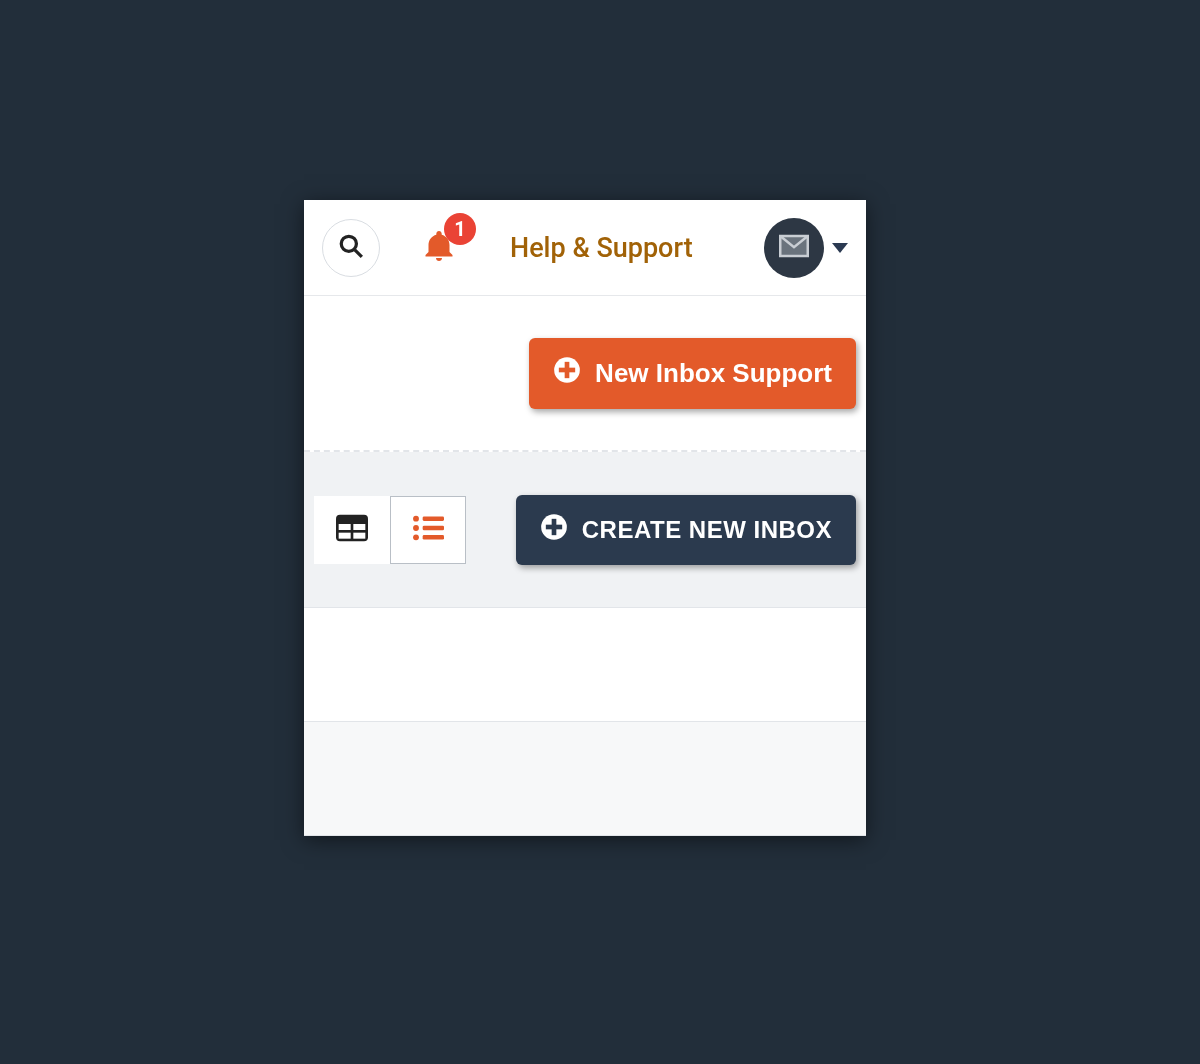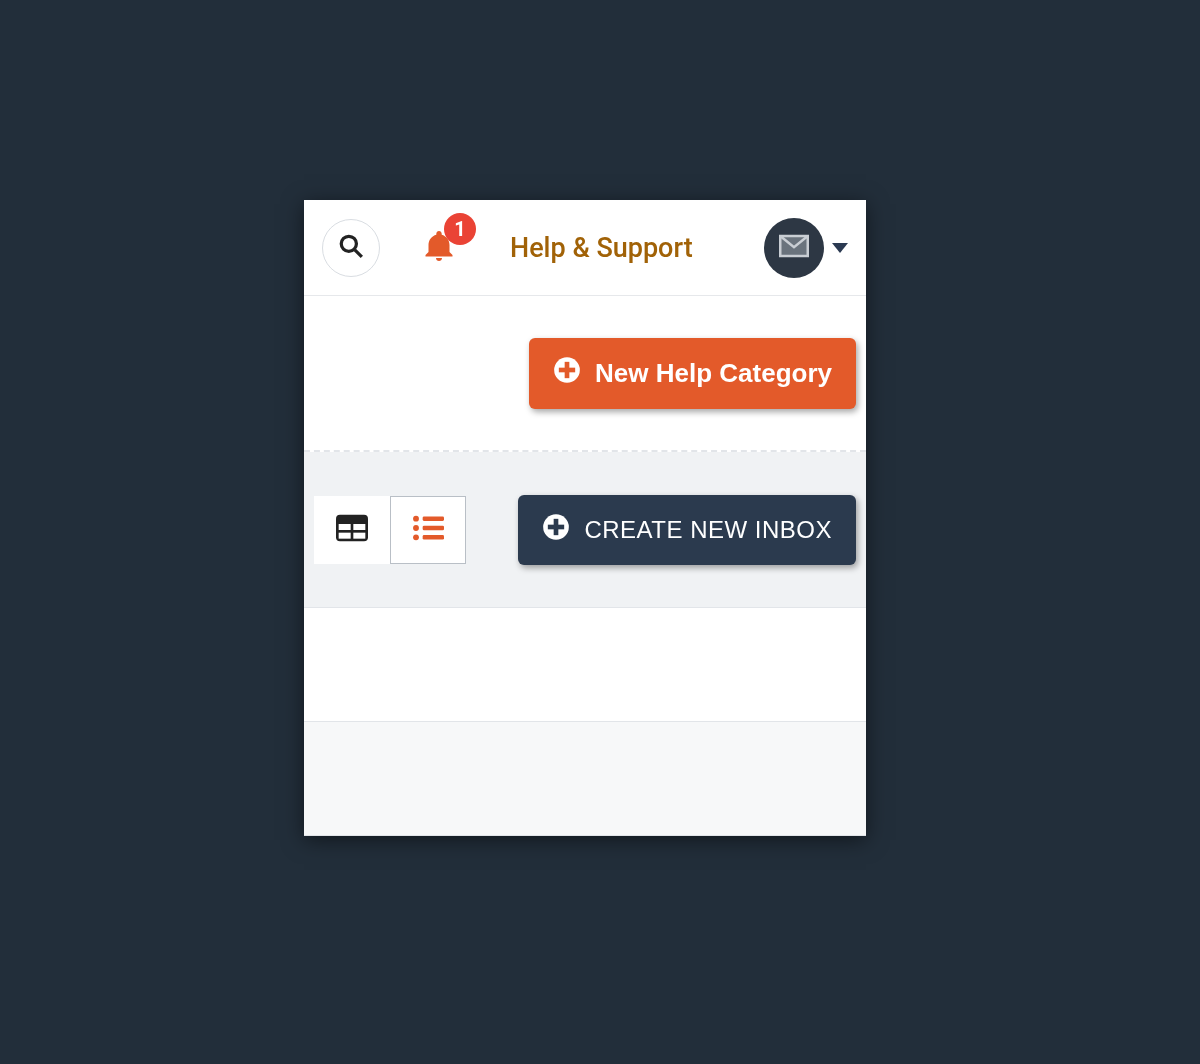--- a/index.html
+++ b/index.html
@@ -160,21 +160,21 @@
     }
     .view-btn.inactive {
       border: 1px solid #fff;
     }
     .view-btn svg { width: 32px; height: 28px; }
 
     .btn-dark {
       margin-left: auto;
       background: #2b3a4e;
       color: #fff;
-      font-weight: 400;
+      font-weight: 700;
       font-size: 24px;
       letter-spacing: 0.5px;
       padding: 18px 24px;
       border-radius: 6px;
       border: none;
       display: flex;
       align-items: center;
       gap: 14px;
       box-shadow: 2px 3px 6px rgba(0,0,0,0.35);
       cursor: pointer;
@@ -236,21 +236,21 @@
 
   <div class="cat-bar">
     <button class="btn-orange">
       <span>
         <svg class="plus-circle" viewBox="0 0 24 24">
           <circle cx="12" cy="12" r="11" fill="#fff"></circle>
           <rect x="10" y="5" width="4" height="14" fill="#e35a2a"></rect>
           <rect x="5" y="10" width="14" height="4" fill="#e35a2a"></rect>
         </svg>
       </span>
-      <span>New Help Category</span>
+      <span>New Inbox Support</span>
     </button>
   </div>
 
   <div class="toolbar">
     <div class="view-toggle">
       <div class="view-btn inactive">
         <span>
           <svg viewBox="0 0 24 20" fill="#222">
             <rect x="0" y="0" width="24" height="20" rx="3"></rect>
             <rect x="2" y="7" width="9" height="4.5" fill="#fff"></rect>

